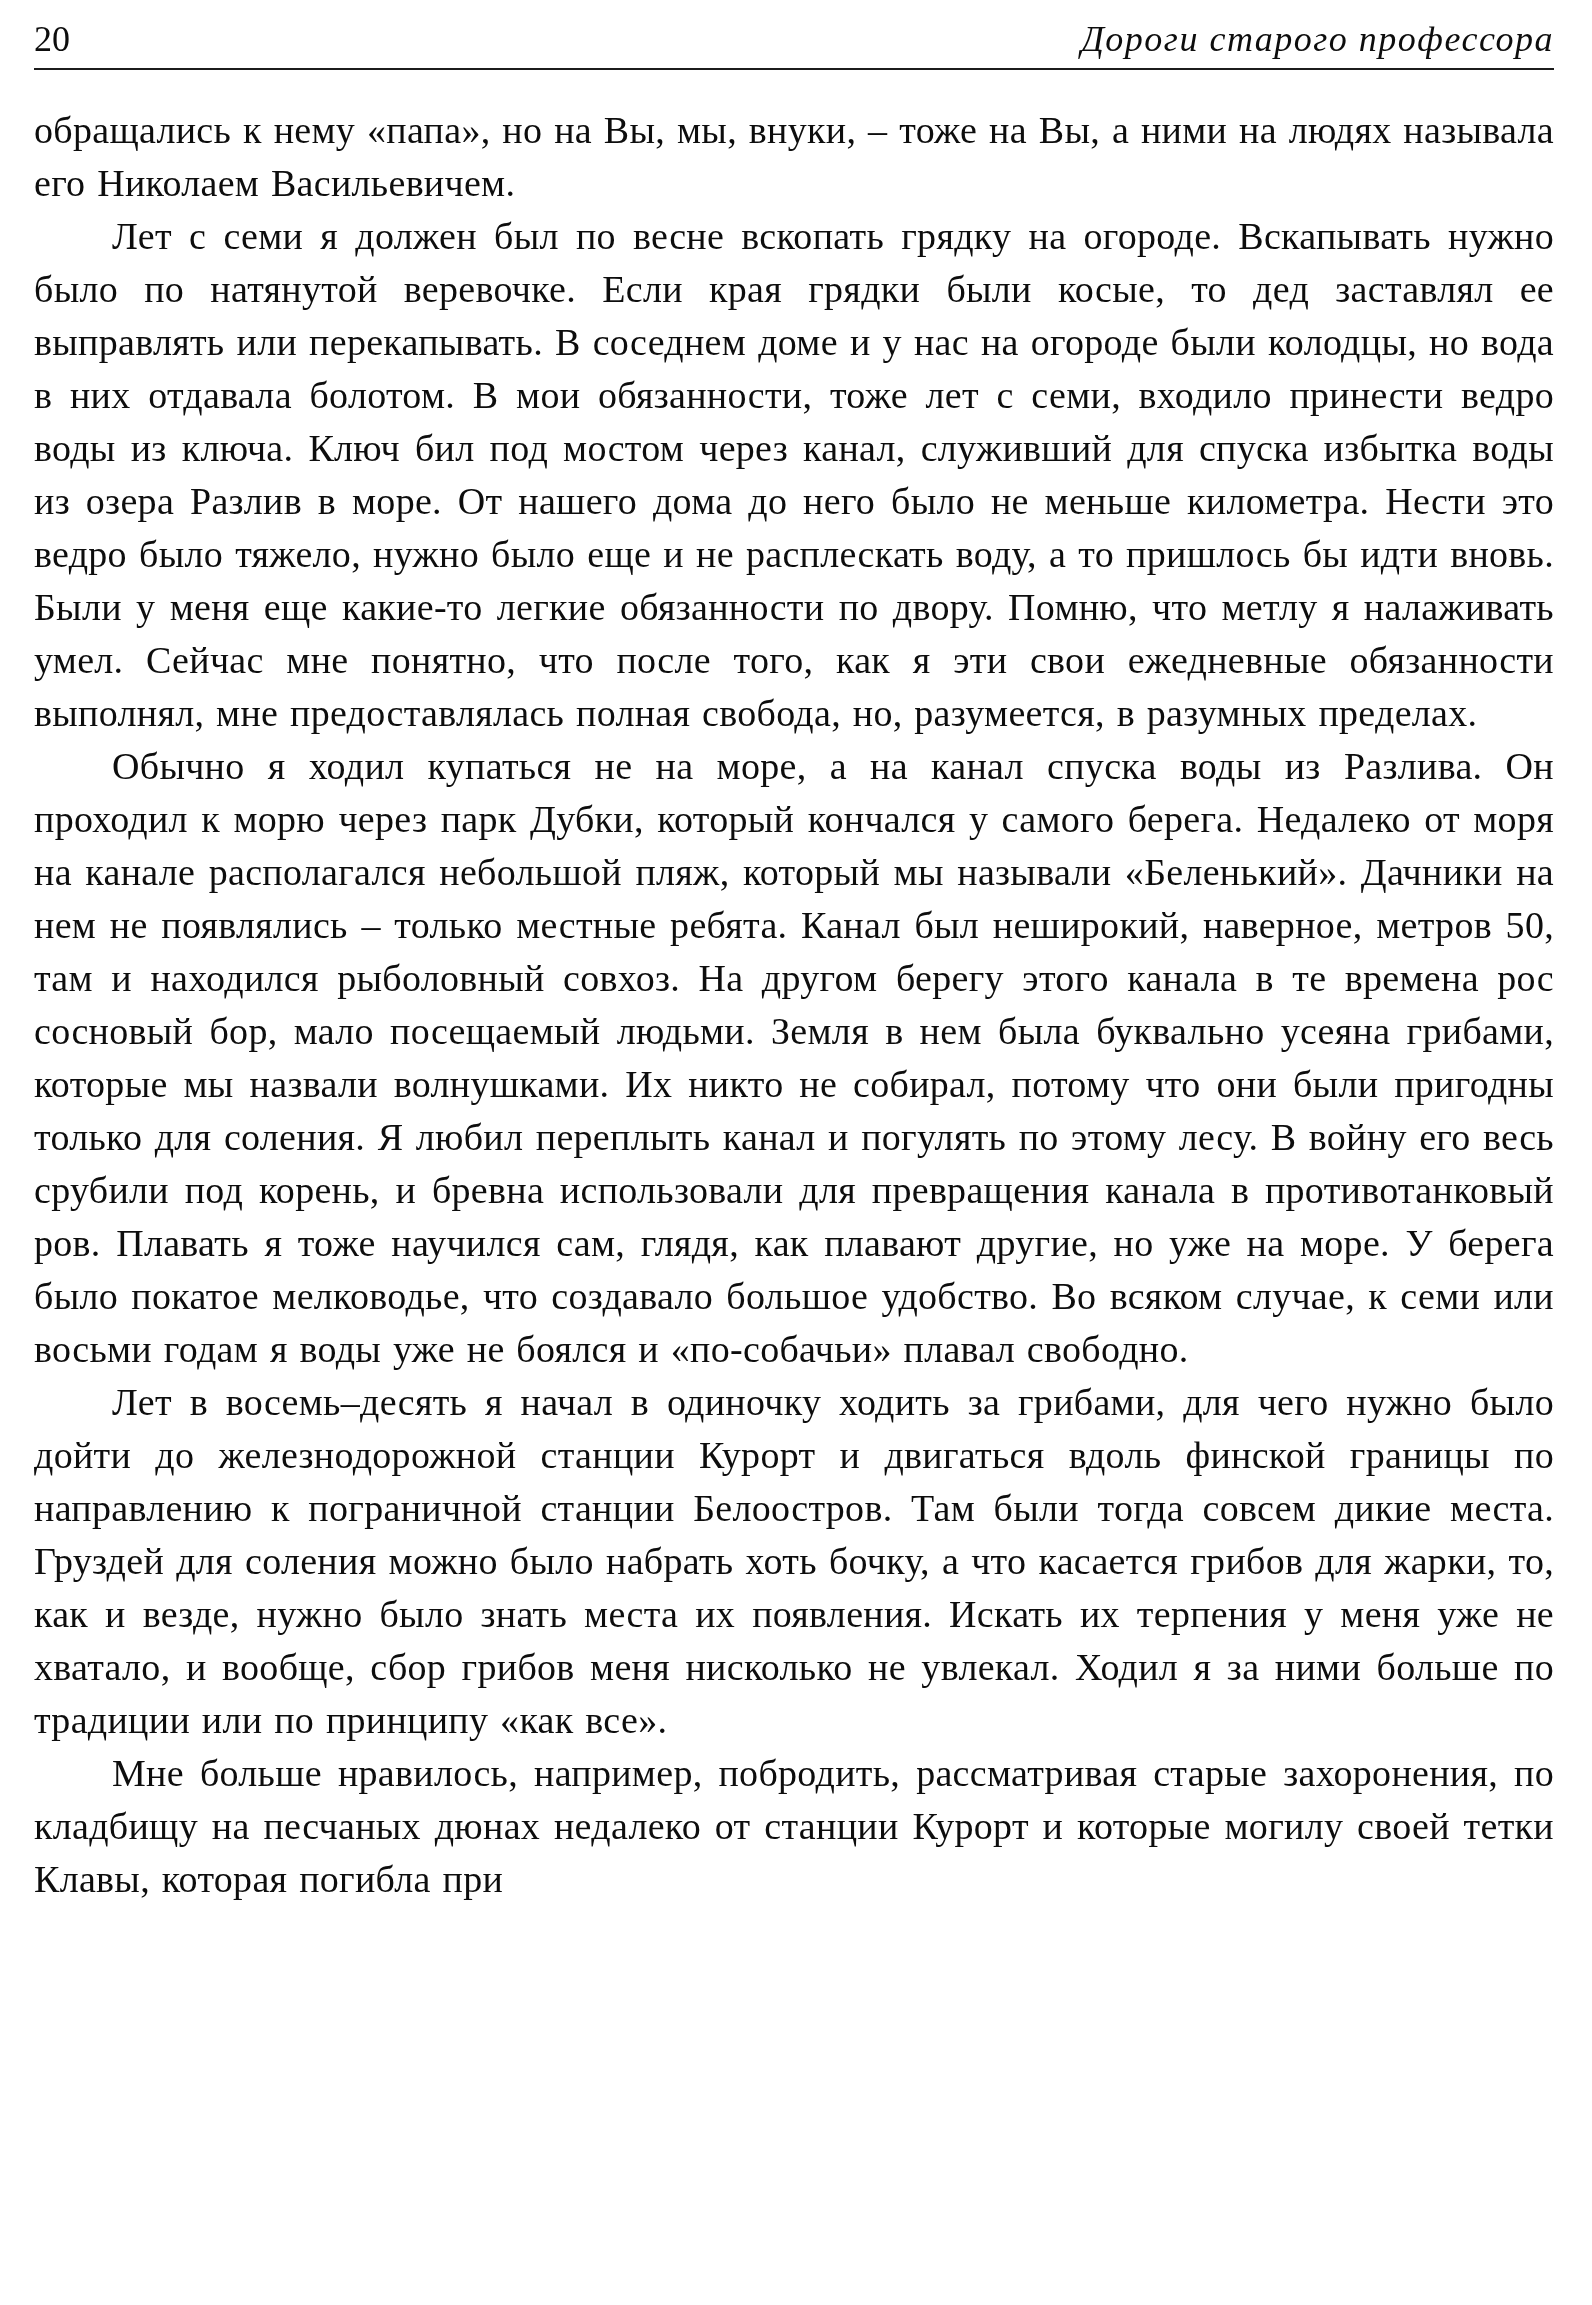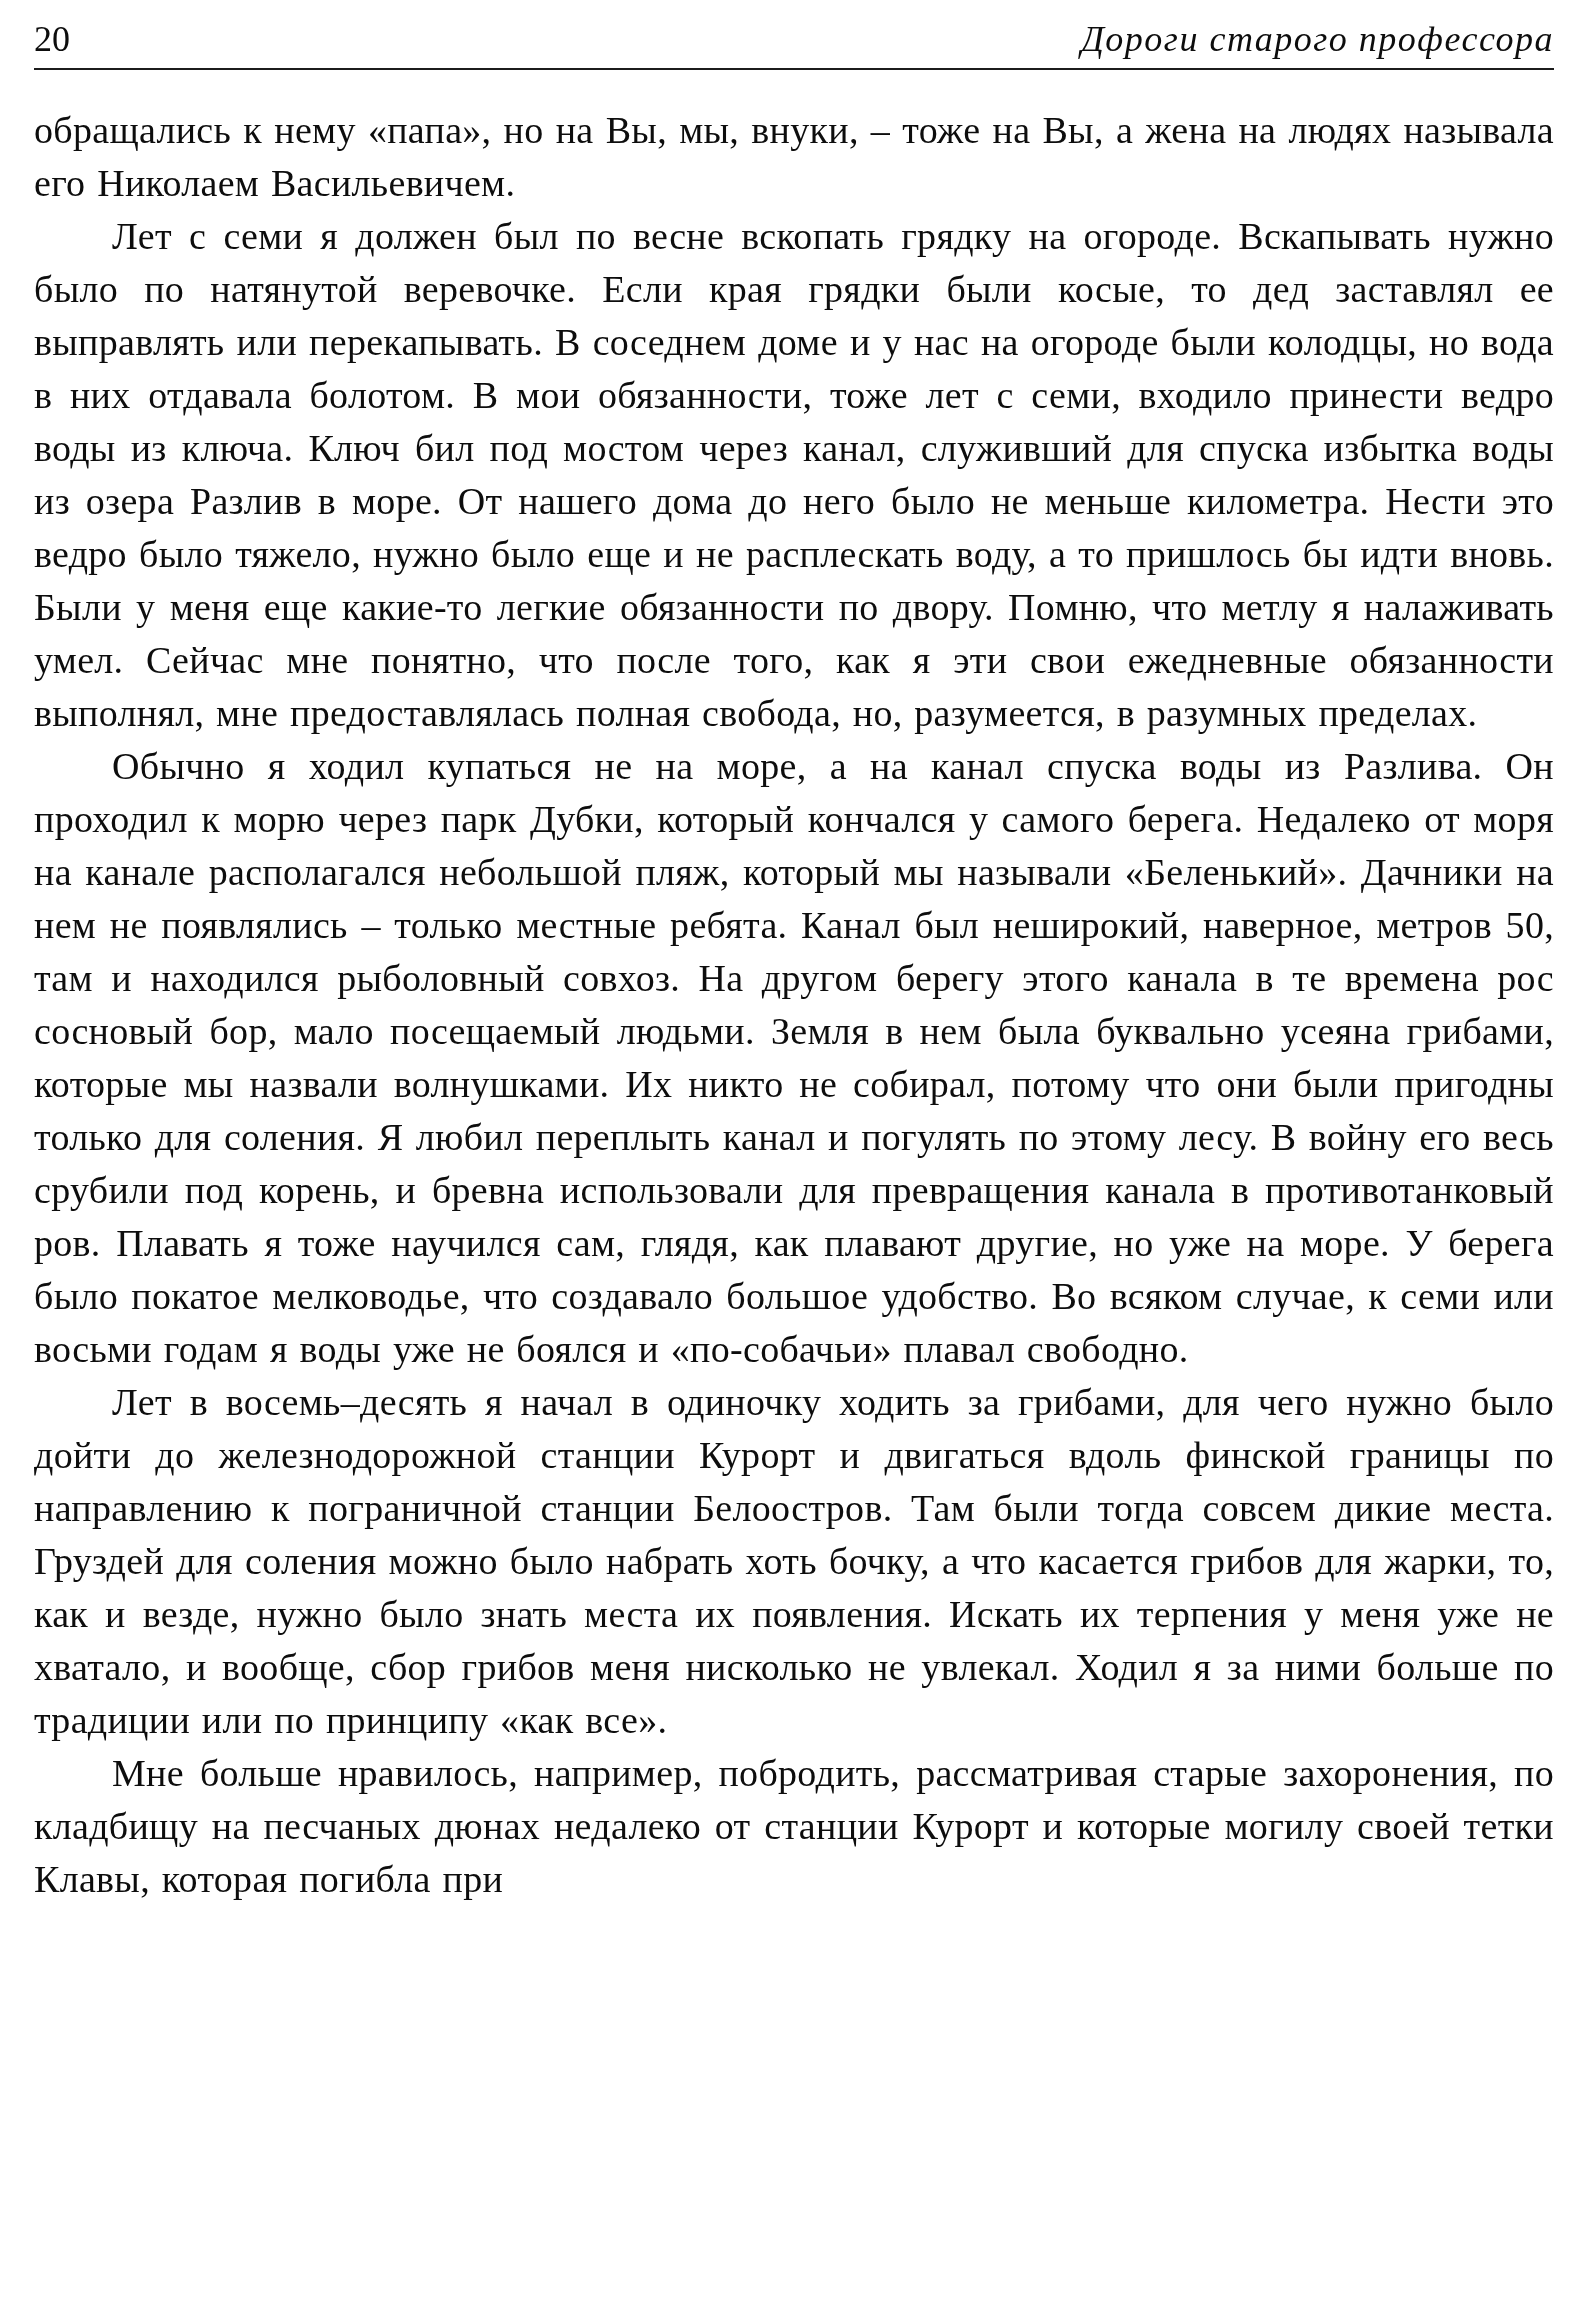--- a/index.html
+++ b/index.html
@@ -57,21 +57,21 @@
 <body>
 
 <div class="page">
 
   <header class="page-header">
     <span class="page-number">20</span>
     <span class="running-title">Дороги старого профессора</span>
   </header>
 
   <main class="body-text">
-    <p class="continuation">обращались к нему «папа», но на Вы, мы, внуки, – тоже на Вы, а жена на людях называла его Николаем Васильевичем.</p>
+    <p class="continuation">обращались к нему «папа», но на Вы, мы, внуки, – тоже на Вы, а ними на людях называла его Николаем Васильевичем.</p>
     <p>Лет с семи я должен был по весне вскопать грядку на огороде. Вскапывать нужно было по натянутой веревочке. Если края грядки были косые, то дед заставлял ее выправлять или перекапывать. В соседнем доме и у нас на огороде были колодцы, но вода в них отдавала болотом. В мои обязанности, тоже лет с семи, входило принести ведро воды из ключа. Ключ бил под мостом через канал, служивший для спуска избытка воды из озера Разлив в море. От нашего дома до него было не меньше километра. Нести это ведро было тяжело, нужно было еще и не расплескать воду, а то пришлось бы идти вновь. Были у меня еще какие-то легкие обязанности по двору. Помню, что метлу я налаживать умел. Сейчас мне понятно, что после того, как я эти свои ежедневные обязанности выполнял, мне предоставлялась полная свобода, но, разумеется, в разумных пределах.</p>
     <p>Обычно я ходил купаться не на море, а на канал спуска воды из Разлива. Он проходил к морю через парк Дубки, который кончался у самого берега. Недалеко от моря на канале располагался небольшой пляж, который мы называли «Беленький». Дачники на нем не появлялись – только местные ребята. Канал был неширокий, наверное, метров 50, там и находился рыболовный совхоз. На другом берегу этого канала в те времена рос сосновый бор, мало посещаемый людьми. Земля в нем была буквально усеяна грибами, которые мы назвали волнушками. Их никто не собирал, потому что они были пригодны только для соления. Я любил переплыть канал и погулять по этому лесу. В войну его весь срубили под корень, и бревна использовали для превращения канала в противотанковый ров. Плавать я тоже научился сам, глядя, как плавают другие, но уже на море. У берега было покатое мелководье, что создавало большое удобство. Во всяком случае, к семи или восьми годам я воды уже не боялся и «по-собачьи» плавал свободно.</p>
     <p>Лет в восемь–десять я начал в одиночку ходить за грибами, для чего нужно было дойти до железнодорожной станции Курорт и двигаться вдоль финской границы по направлению к пограничной станции Белоостров. Там были тогда совсем дикие места. Груздей для соления можно было набрать хоть бочку, а что касается грибов для жарки, то, как и везде, нужно было знать места их появления. Искать их терпения у меня уже не хватало, и вообще, сбор грибов меня нисколько не увлекал. Ходил я за ними больше по традиции или по принципу «как все».</p>
     <p>Мне больше нравилось, например, побродить, рассматривая старые захоронения, по кладбищу на песчаных дюнах недалеко от станции Курорт и которые могилу своей тетки Клавы, которая погибла при</p>
   </main>
 
 </div>
 
 
 </body></html>

